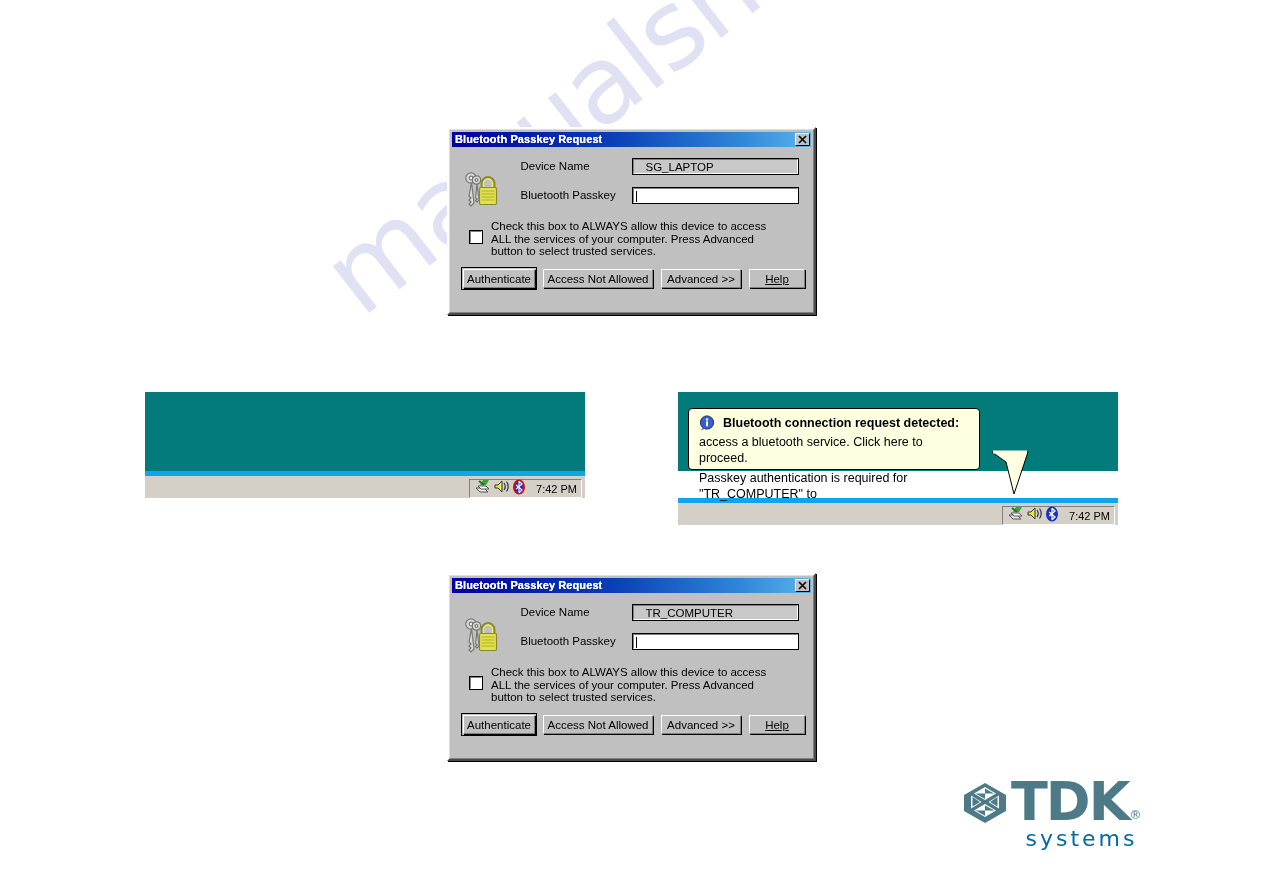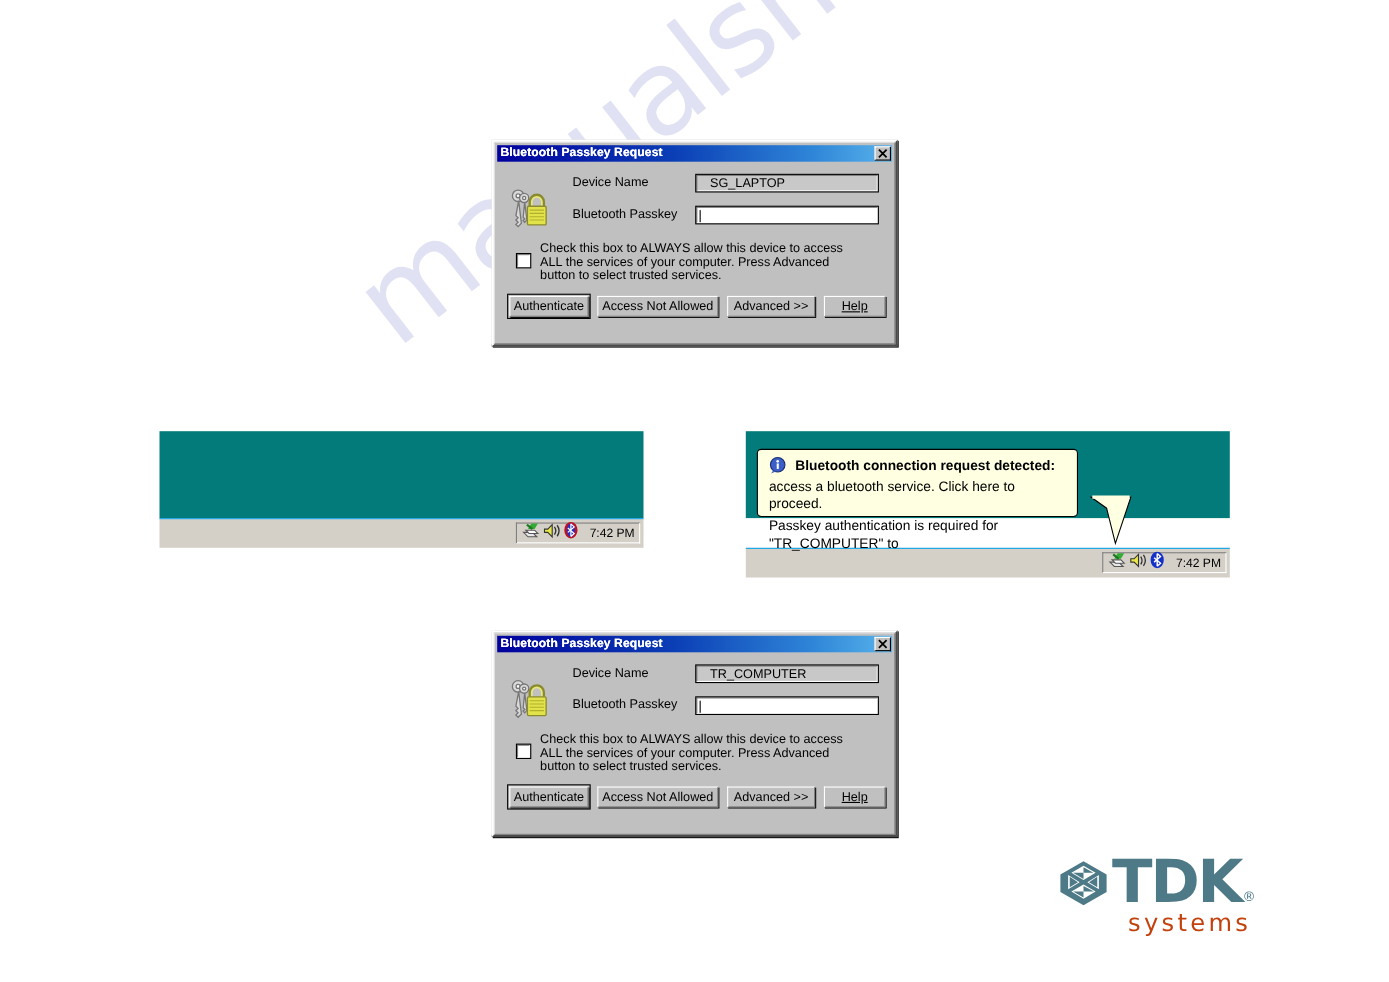--- a/index.html
+++ b/index.html
@@ -186,21 +186,21 @@
   .btn u{text-decoration:underline;}
 
   
   .desktop{
     position:absolute;
     z-index:4;
   }
   .teal{background:#047b7b;}
   .taskbar{
     background:#d4d0c8;
-    border-top:1px solid #0ea5e9;
+    border-top:5px solid #0ea5e9;
     box-sizing:border-box;
     position:relative;
   }
   .tray{
     position:absolute;
     top:3px;
     height:19px;
     background:#d4d0c8;
     border-top:1px solid #808080;
     border-left:1px solid #808080;
@@ -263,21 +263,21 @@
   }
   .tdk-reg{
     font-size:12px;color:#4d7a86;
     margin-top:30px;margin-left:1px;
     font-family:"DejaVu Sans", sans-serif;
   }
   .tdk-sub{
     text-align:right;
     font-family:"DejaVu Sans", sans-serif;
     font-size:22px;
-    color:#c2410c;
+    color:#0369a1;
     letter-spacing:3px;
     margin-top:-2px;
     margin-right:4px;
   }
 </style>
 </head>
 <body>
 
 <div class="page">
 

